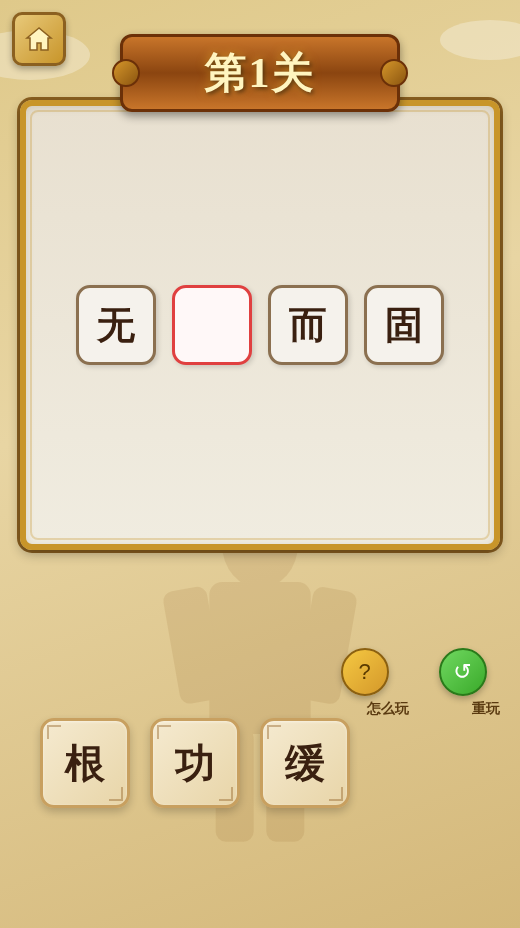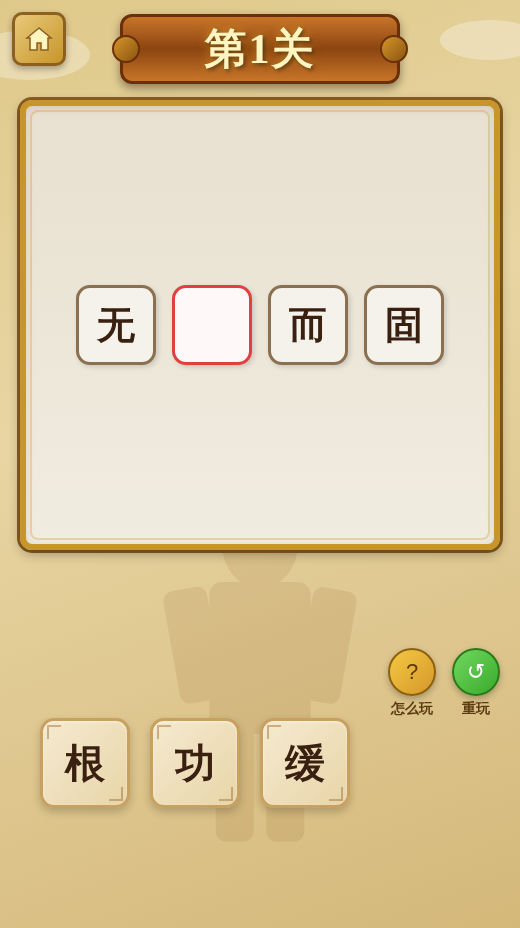--- a/index.html
+++ b/index.html
@@ -63,25 +63,25 @@
     }
 
     .home-icon-svg {
       width: 30px;
       height: 30px;
     }
 
     
     .title-banner {
       position: absolute;
-      top: 14px;
+      top: 34px;
       left: 50%;
       transform: translateX(-50%);
       width: 280px;
-      height: 70px;
+      height: 78px;
       z-index: 10;
       display: flex;
       align-items: center;
       justify-content: center;
       text-align: right;
     }
 
     .title-banner-bg {
       position: absolute;
       inset: 0;
@@ -225,20 +225,21 @@
     .action-btn.replay {
       background: linear-gradient(135deg, #70d860, #3aaa2a);
       border: 2px solid #2a7a1a;
       color: white;
     }
 
     .action-label {
       font-size: 14px;
       color: #5a3a10;
       font-weight: bold;
+      margin-left: 47px;
     }
 
     
     .answer-tiles {
       position: absolute;
       top: 90px;
       left: 40px;
       display: flex;
       gap: 20px;
       align-items: center;

